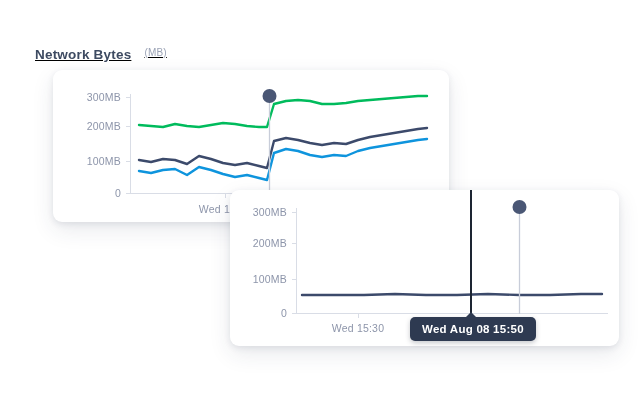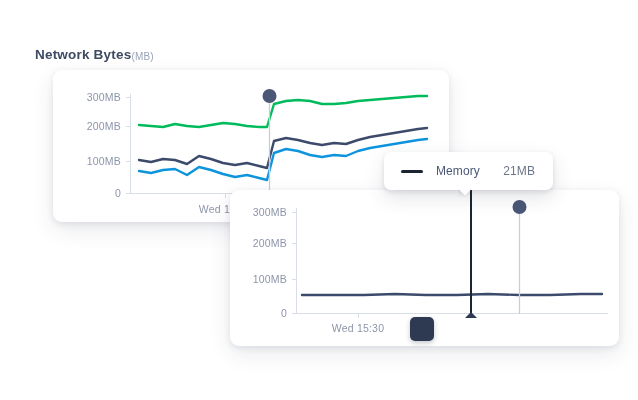--- a/index.html
+++ b/index.html
@@ -20,23 +20,24 @@
     position: absolute;
     inset: 0;
   }
 
   
   .chart-title {
     position: absolute;
     left: 35px;
     top: 47px;
     display: flex;
-    align-items: flex-end;
-    gap: 0;
+    align-items: flex-start;
+    gap: 13px;
     white-space: nowrap;
+    text-decoration: underline;
   }
   .chart-title .main {
     font-size: 13.5px;
     font-weight: bold;
     color: #3d4a61;
     letter-spacing: .2px;
   }
   .chart-title .unit {
     font-size: 10px;
     font-weight: normal;
@@ -289,24 +290,19 @@
         <path class="series-line" stroke="#3c4a6b" d="M 72,105 L 103,105 L 134,105 L 165,104 L 196,105 L 227,105 L 258,104 L 289,105 L 320,105 L 351,104 L 372,104"></path>
 
         <line class="marker-stem" x1="289.5" y1="19" x2="289.5" y2="124"></line>
         <circle class="marker-dot" cx="289.5" cy="17" r="7" fill="#4a5775"></circle>
       </svg>
     </div>
   </div>
 
   <div id="crosshair-line"></div>
 
-  <div id="tooltip-memory">
-    <span class="swatch"></span>
-    <span class="t-label">Memory</span>
-    <span class="t-value">21MB</span>
-    <span class="pointer"></span>
-  </div>
 
   <div id="time-badge">
     <span class="badge-arrow"></span>
+    <span class="badge-text">Wed Aug 08 15:50</span>
   </div>
 
 </div>
 
 </body></html>

